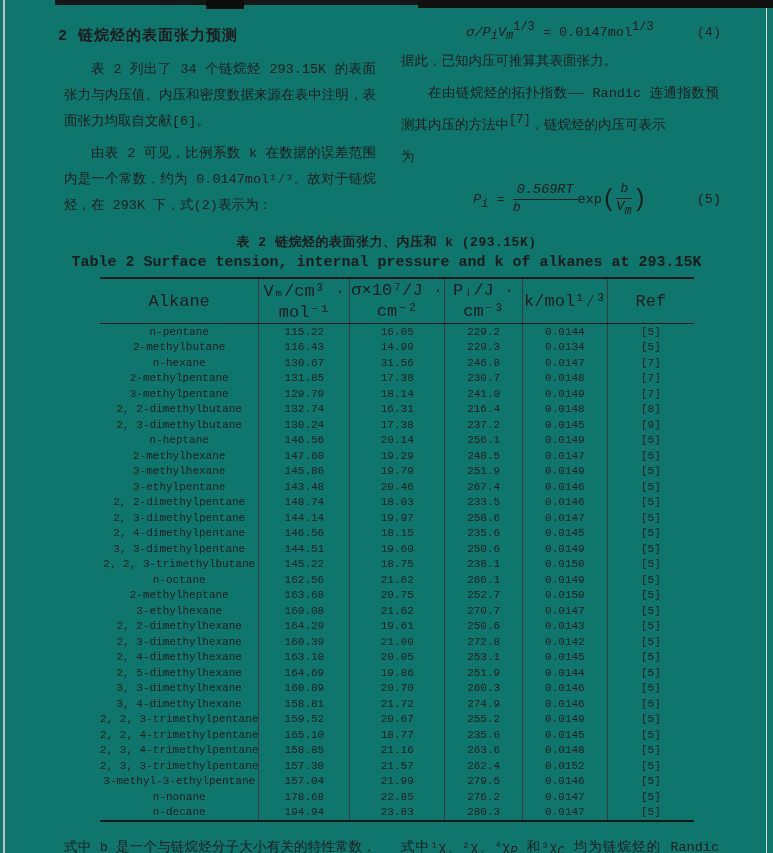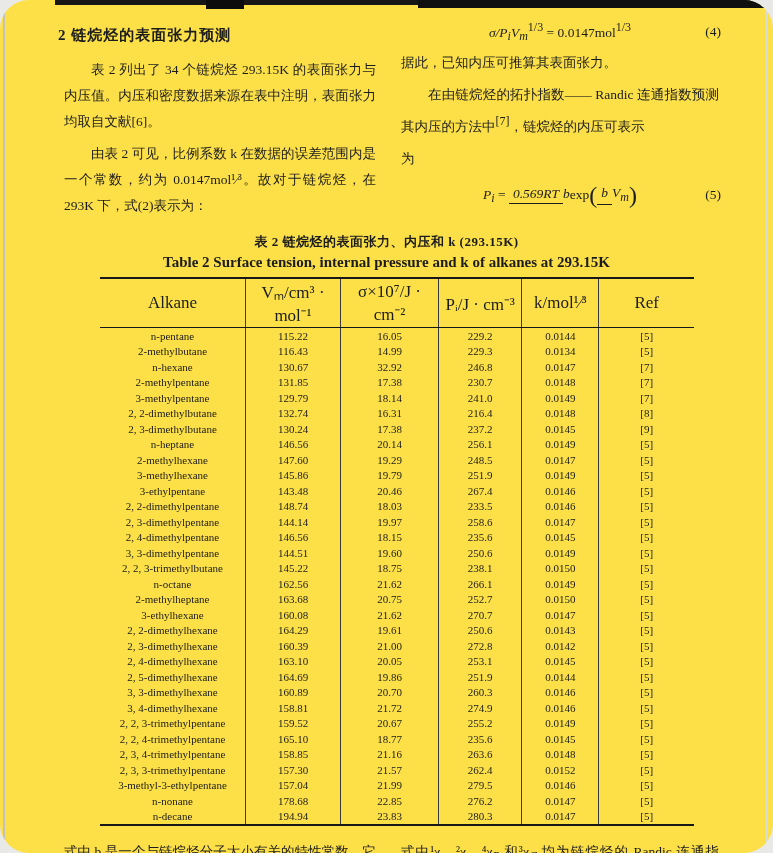--- a/index.html
+++ b/index.html
@@ -1,34 +1,34 @@
 <!DOCTYPE html>
 <html><head>
 <meta charset="utf-8">
 <style>
   html,body{margin:0;padding:0;background:#e9e9e7;}
-  .page{position:relative;width:773px;height:853px;margin:0 auto;background:#fde047;overflow:hidden;
-        font-family:Liberation Serif, serif;color:#1c1c1c;border-radius:29px;}
+  .page{position:relative;width:773px;height:853px;margin:0 auto;background:#0f766e;overflow:hidden;
+        font-family:Liberation Mono, monospace;color:#1c1c1c;}
   .edge-left{position:absolute;left:3px;top:0;width:2px;height:100%;background:#c2c2c0;}
   .edge-right{position:absolute;right:6px;top:0;width:1px;height:100%;background:#dcdcda;}
   .band-thin{position:absolute;left:55px;top:0;width:718px;height:5px;background:#161616;}
   .band-thick{position:absolute;left:418px;top:0;width:355px;height:8px;background:#101010;}
   .band-nub{position:absolute;left:206px;top:0;width:38px;height:9px;background:#0c0c0c;}
 
   .cols{display:flex;justify-content:space-between;padding:16px 48px 0 58px;}
   .colL{width:324px;}
   .colR{width:330px;}
   .h2{font-size:15px;font-weight:bold;margin:10px 0 12px 0;letter-spacing:1px;}
   .para{font-size:13.5px;line-height:26px;text-align:justify;margin:6px;}
   .indent{text-indent:2em;}
   sup,sub{font-size:12px;}
   .eqline{position:relative;text-align:center;font-size:13.5px;margin:4px 0;}
   .eqnum{position:absolute;right:4px;top:50%;transform:translateY(-50%);font-style:normal;}
   .it{font-style:italic;}
-  .frac{display:inline-flex;flex-direction:row;vertical-align:middle;text-align:left;line-height:1.25;}
+  .frac{display:inline-flex;flex-direction:column;vertical-align:middle;text-align:left;line-height:1.25;}
   .fnum{border-bottom:1px solid #1c1c1c;padding:0 4px;}
   .bigp{font-size:24px;vertical-align:middle;font-style:normal;}
   .eq5wrap{margin-top:10px;margin-bottom:4px;}
 
   .tbl-titles{text-align:center;margin-top:8px;}
   .tbl-title-cn{font-size:13px;font-weight:bold;letter-spacing:0.5px;text-align:center;}
   .tbl-title-en{font-size:15px;font-weight:bold;margin-top:3px;}
   .tablewrap{margin:6px 0 0 100px;width:594px;}
   table{border-collapse:collapse;width:594px;border-top:2px solid #171717;border-bottom:2px solid #171717;}
   thead th{font-weight:normal;font-size:17px;height:31px;border-bottom:1.5px solid #171717;}
@@ -115,21 +115,21 @@
             <td>116.43</td>
             <td>14.99</td>
             <td>229.3</td>
             <td>0.0134</td>
             <td>[5]</td>
           </tr>
 
           <tr>
             <td>n-hexane</td>
             <td>130.67</td>
-            <td>32.92</td>
+            <td>31.56</td>
             <td>246.8</td>
             <td>0.0147</td>
             <td>[7]</td>
           </tr>
 
           <tr>
             <td>2-methylpentane</td>
             <td>131.85</td>
             <td>17.38</td>
             <td>230.7</td>

